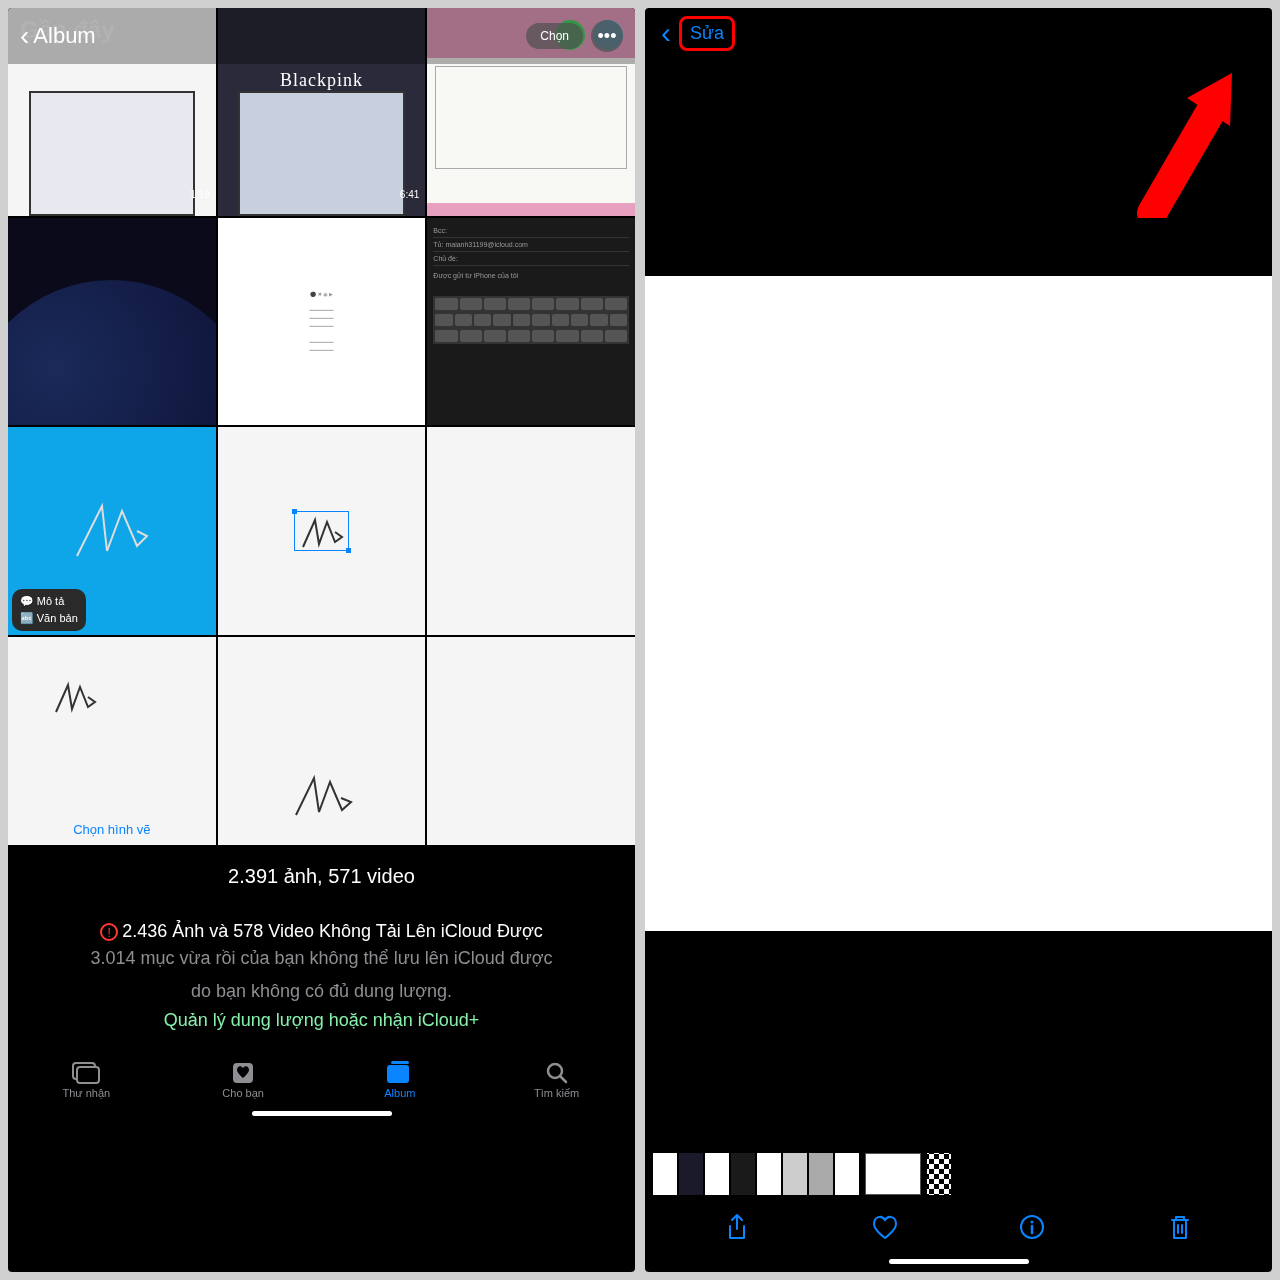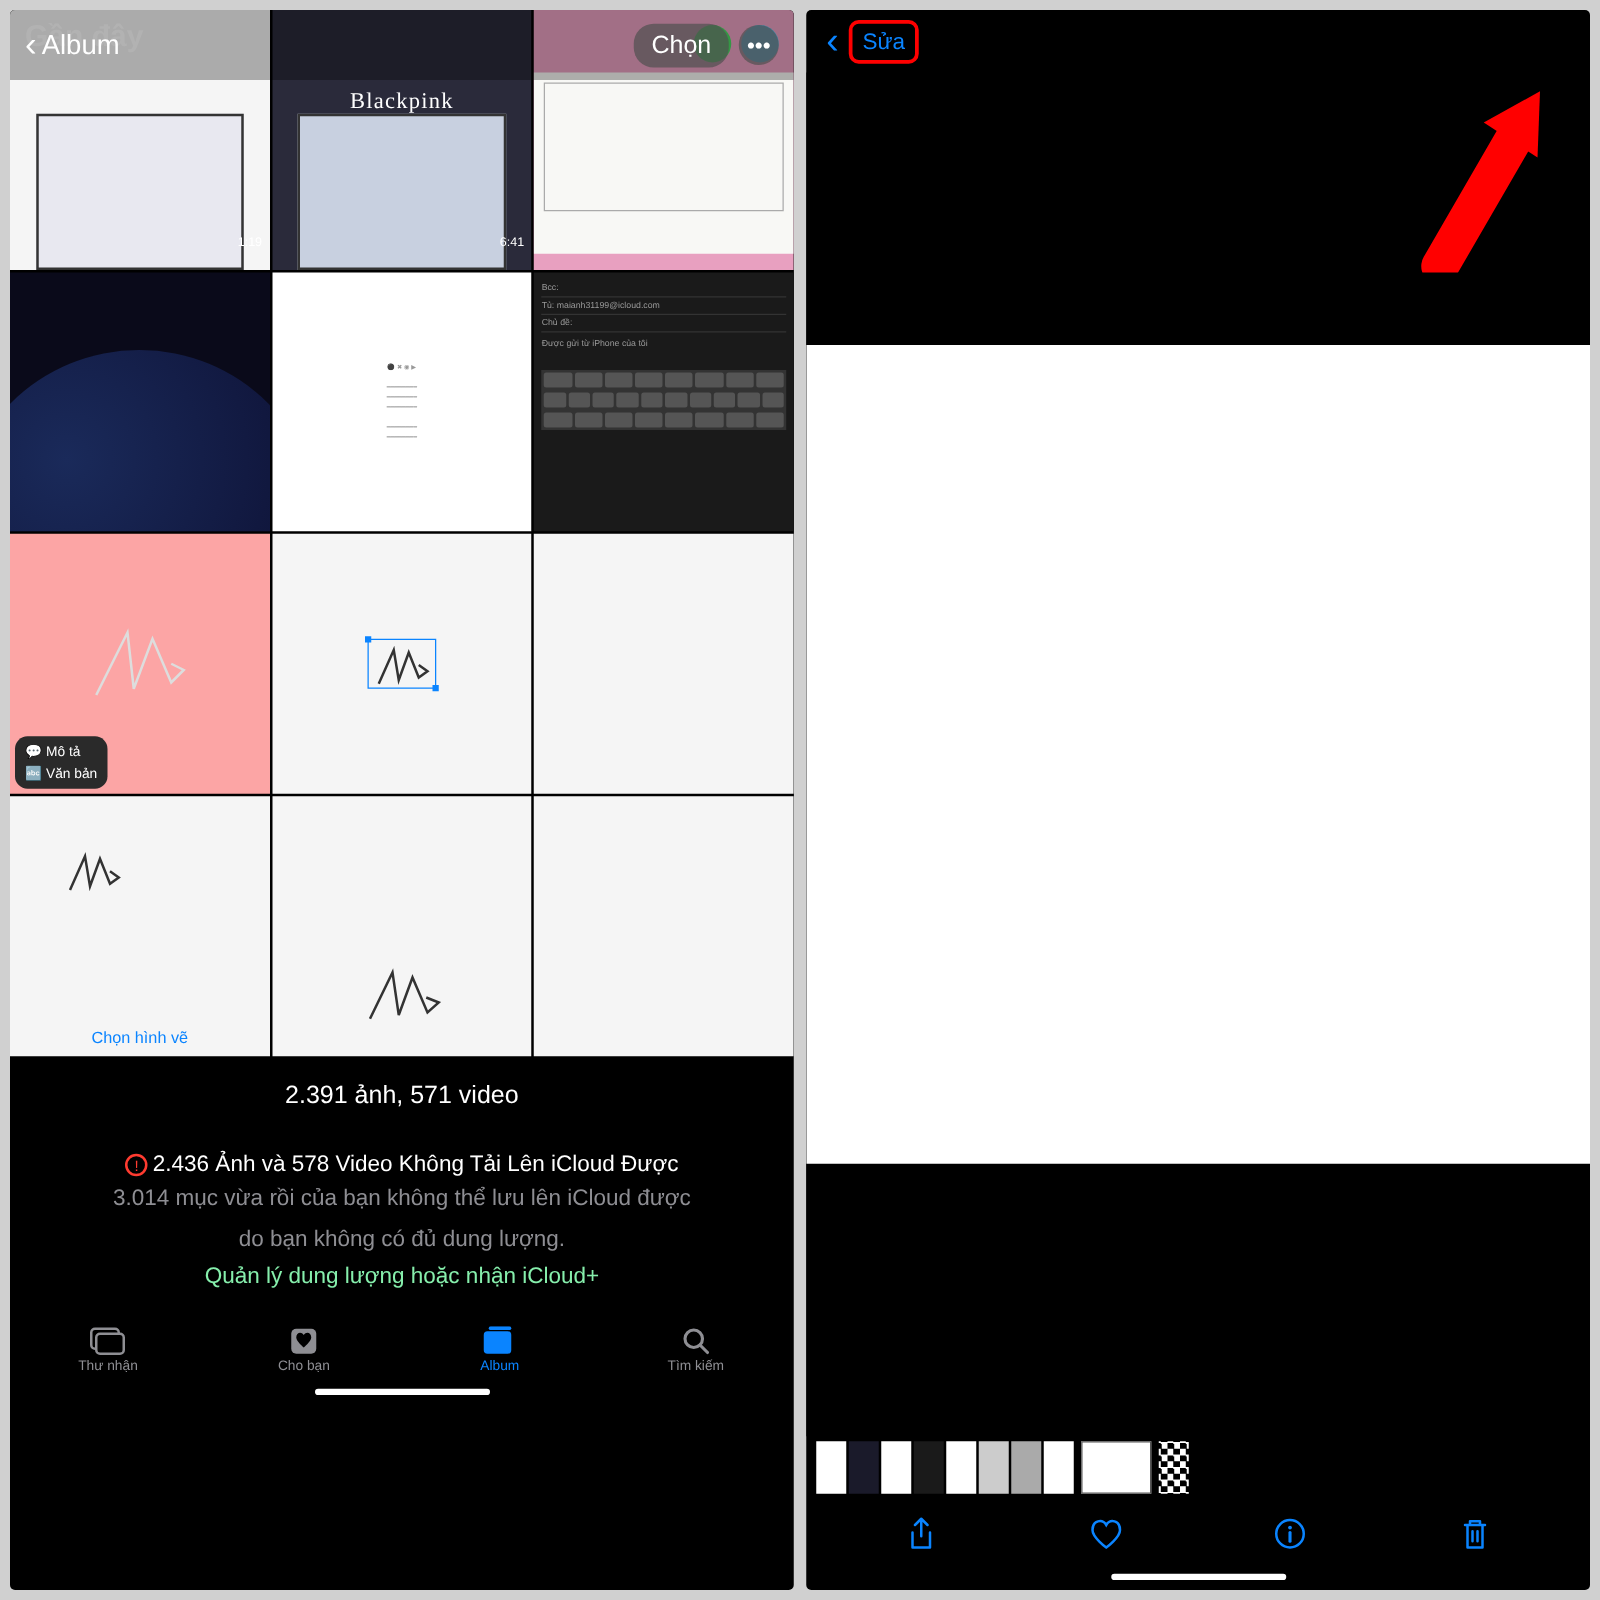--- a/index.html
+++ b/index.html
@@ -5,21 +5,21 @@
     * { margin: 0; padding: 0; box-sizing: border-box; }
     body { font-family: -apple-system, BlinkMacSystemFont, sans-serif; background: #d0d0d0; width: 1280px; height: 1280px; overflow: hidden; }
     .container { display: flex; gap: 10px; padding: 8px; height: 100%; }
     .screen { flex: 1; background: #000; border-radius: 4px; display: flex; flex-direction: column; position: relative; overflow: hidden; }
     
     .header { height: 56px; display: flex; align-items: center; padding: 0 12px; position: absolute; top: 0; left: 0; right: 0; z-index: 10; }
     .header.dark { background: rgba(0,0,0,0.3); }
     .back-chevron { color: #fff; font-size: 28px; font-weight: 300; }
     .header-title { color: #fff; font-size: 22px; margin-left: 4px; }
     .header-spacer { flex: 1; }
-    .chon-btn { background: rgba(80,80,80,0.7); color: #fff; padding: 6px 14px; border-radius: 16px; font-size: 20px; }
+    .chon-btn { background: rgba(80,80,80,0.7); color: #fff; padding: 6px 14px; border-radius: 16px; font-size: 12px; }
     .more-btn { background: rgba(80,80,80,0.7); color: #fff; width: 32px; height: 32px; border-radius: 16px; margin-left: 8px; display: flex; align-items: center; justify-content: center; font-size: 18px; }
     
     .grid { display: grid; grid-template-columns: repeat(3, 1fr); gap: 2px; background: #000; }
     .thumb { aspect-ratio: 1; background: #333; position: relative; display: flex; align-items: center; justify-content: center; overflow: hidden; }
     .thumb.white { background: #f5f5f5; }
     .thumb.dark { background: #0a0a1a; }
     .thumb.text { background: #fff; }
     .thumb.email { background: #1a1a1a; }
     .thumb-label { position: absolute; top: 8px; left: 12px; color: #fff; font-size: 24px; font-weight: 600; z-index: 2; }
     .video-dur { position: absolute; bottom: 16px; right: 6px; color: #fff; font-size: 10px; z-index: 2; }
@@ -155,21 +155,21 @@
               <div class="kb-key"></div>
               <div class="kb-key"></div>
               <div class="kb-key"></div>
               <div class="kb-key"></div>
               <div class="kb-key"></div>
               <div class="kb-key"></div>
             </div>
         </div>
       </div>
 
-      <div class="thumb" style="background:#fca5a5">
+      <div class="thumb" style="background:#0ea5e9">
         <svg width="90" height="70" style="position:absolute">
             <path class="signature light" d="M10,60 L35,10 L40,55 L55,15 L70,50 L80,40 L70,35"></path>
           </svg>
         <div class="menu-popup">
           <div>💬 <span>Mô tả</span></div>
           <div>🔤 <span>Văn bản</span></div>
         </div>
       </div>
       <div class="thumb white">
         <div class="sig-box">

